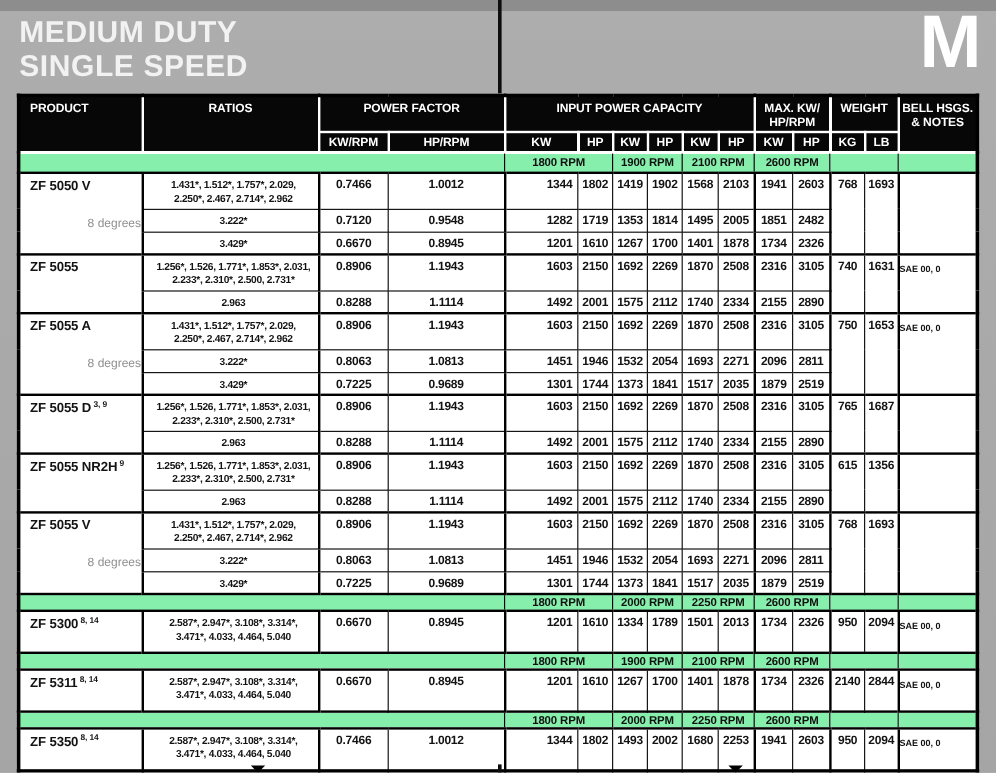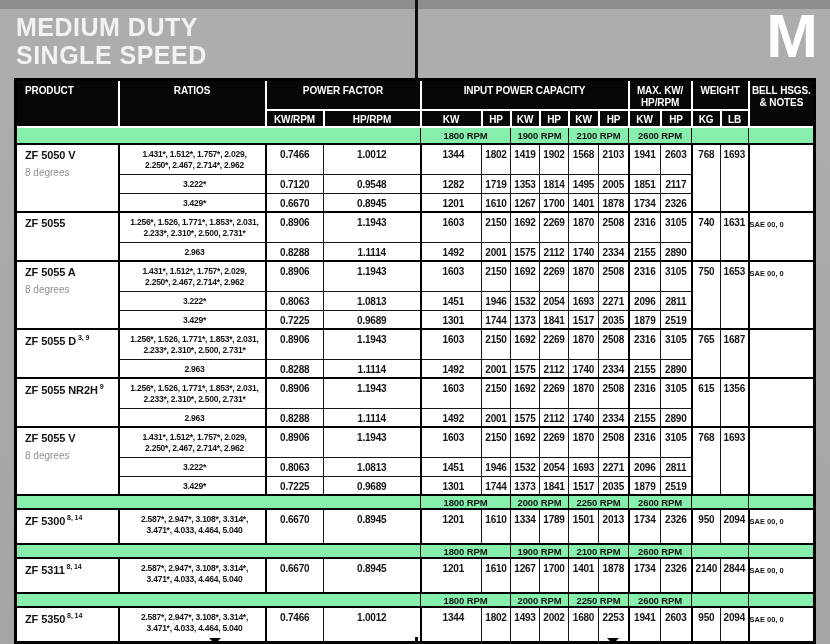--- a/index.html
+++ b/index.html
@@ -28,24 +28,24 @@
        text-align:center; vertical-align:top; padding-top:4px; letter-spacing:-.1px; overflow:hidden; }
   th.h-left { text-align:left; padding-left:8px; }
   th.pre { white-space:pre-line; line-height:12px; }
   tr.subhead th { vertical-align:middle; padding-top:1px; height:17px; }
   tr.headrow th { height:30px; }
 
   td { border:1px solid #161616; font-size:10px; color:#131313; text-align:center;
        vertical-align:top; padding-top:4px; font-weight:bold; letter-spacing:-.2px; overflow:hidden; }
   td.c-prod { text-align:left; padding-left:8px; font-size:11px; letter-spacing:-.1px; }
   td.c-prod sup { font-size:7px; font-weight:bold; }
-  .sublabel { color:#8f8f8f; font-weight:normal; font-size:10px; letter-spacing:0; margin-top:6px; }
+  .sublabel { color:#8f8f8f; font-weight:normal; font-size:10px; letter-spacing:0; margin-top:20px;text-align:right; }
   td.c-ratio { text-align:center; padding-left:7px; padding-right:2px; white-space:pre-line;
                font-size:8.5px; line-height:11px; letter-spacing:-.25px; }
-  td.c-v0 { text-align:right; padding-right:17px; }
+  td.c-v0 { text-align:right; padding-right:4px; }
   td.c-notes { font-size:7.5px; text-align:left; padding-left:0; padding-top:7px; letter-spacing:0; }
   td.bl2 { border-left:2px solid #000; }
   tr.gfirst td { border-top:2px solid #000; }
 
   tr.r30 td { height:30px; } tr.r19 td { height:19px; } tr.r35 td { height:35px; }
 
   tr.band td { background:#86efac; height:14px; vertical-align:middle; padding-top:0;
                font-size:9.5px; letter-spacing:-.1px; color:#111; }
   tr.band.bandfirst td { height:17px; border-top:2px solid #fff; }
   tr.band td.bcell { border-left:1px solid #000; border-right:1px solid #000; }
@@ -143,21 +143,21 @@
             <td class="c-ratio bl2">3.222*</td>
             <td class="c-kwrpm bl2">0.7120</td>
             <td class="c-hprpm">0.9548</td>
             <td class="c-v0 bl2">1282</td>
             <td class="c-v1">1719</td>
             <td class="c-v2">1353</td>
             <td class="c-v3">1814</td>
             <td class="c-v4">1495</td>
             <td class="c-v5">2005</td>
             <td class="c-v6 bl2">1851</td>
-            <td class="c-v7">2117</td>
+            <td class="c-v7">2482</td>
           </tr>
           <tr class="r19">
             <td class="c-ratio bl2">3.429*</td>
             <td class="c-kwrpm bl2">0.6670</td>
             <td class="c-hprpm">0.8945</td>
             <td class="c-v0 bl2">1201</td>
             <td class="c-v1">1610</td>
             <td class="c-v2">1267</td>
             <td class="c-v3">1700</td>
             <td class="c-v4">1401</td>

